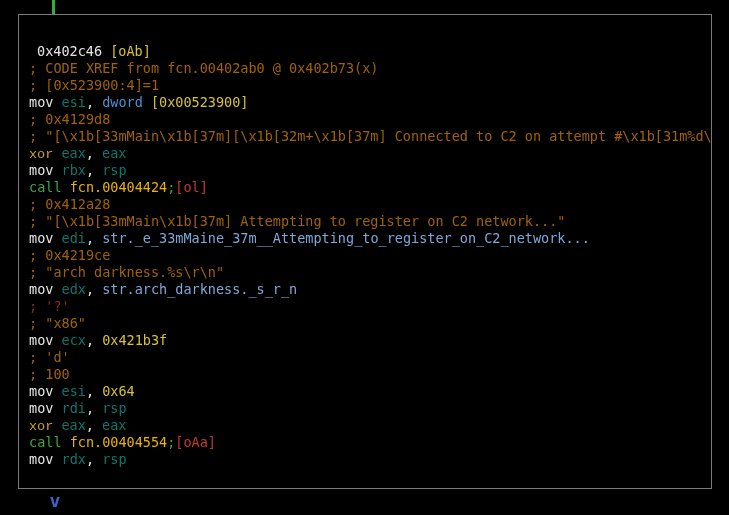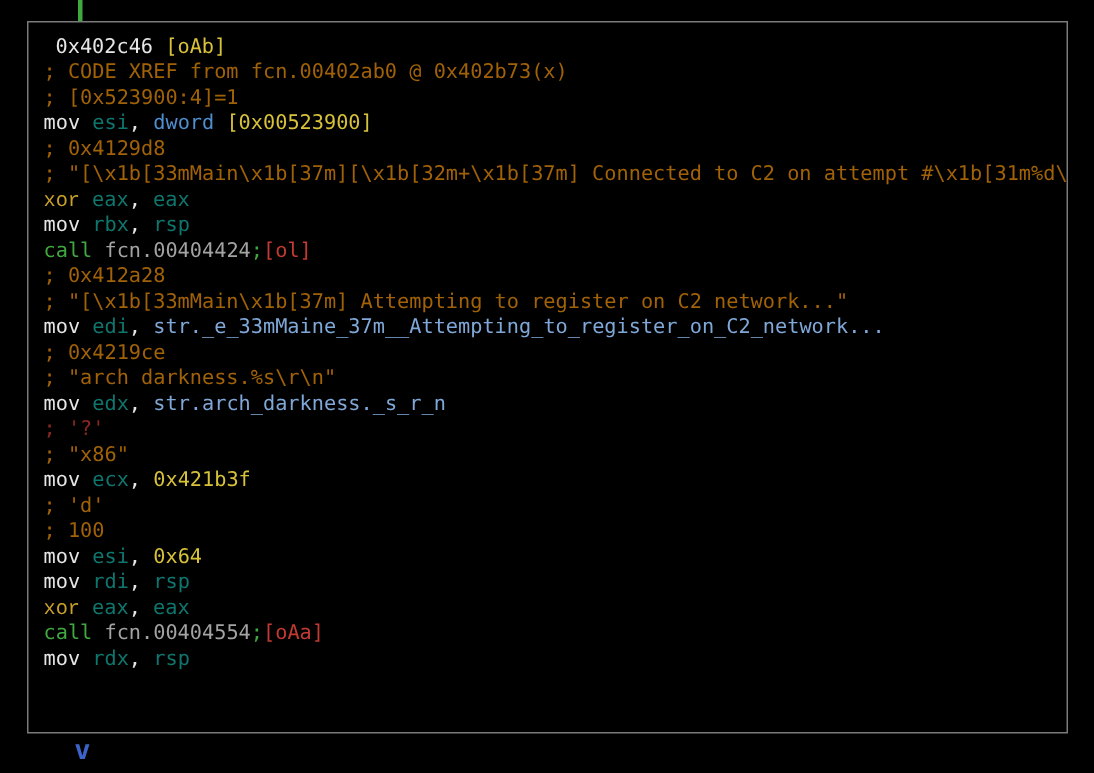--- a/index.html
+++ b/index.html
@@ -60,29 +60,29 @@
     padding: 8px 0 0 10px;
   }
 
   .line {
     height: 17px;
     line-height: 17px;
     font-size: 13.5px;
     white-space: pre;
     letter-spacing: 0px;
   }
-  .line.head { padding-left: 8px; }
+  .line.head { padding-left: 8px; margin-top: 20px; }
 
   
   .c-white   { color: #e6e6e6; }
   .c-yellow  { color: #d8c23a; }
   .c-gold    { color: #c8a02a; font-family: Liberation Mono, monospace; }
   .c-red     { color: #c23a32; }
   .c-comment { color: #a16207; }
-  .c-blue    { color: #a3a3a3; margin-top: 28px; }
+  .c-blue    { color: #eab308; margin-top: 28px; }
   .c-cyan    { color: #4f8fd0; }
   .c-green   { color: #3fa83f; }
   .c-str     { color: #7fa8d8; }
   .c-semi    { color: #3fa83f; }
   .c-mnem    { color: #e6e6e6; }
   .c-reg     { color: #0f766e; }
   .c-num     { color: #d8c23a; }
   .c-dim     { color: #8a2820; }
 </style>
 </head>

